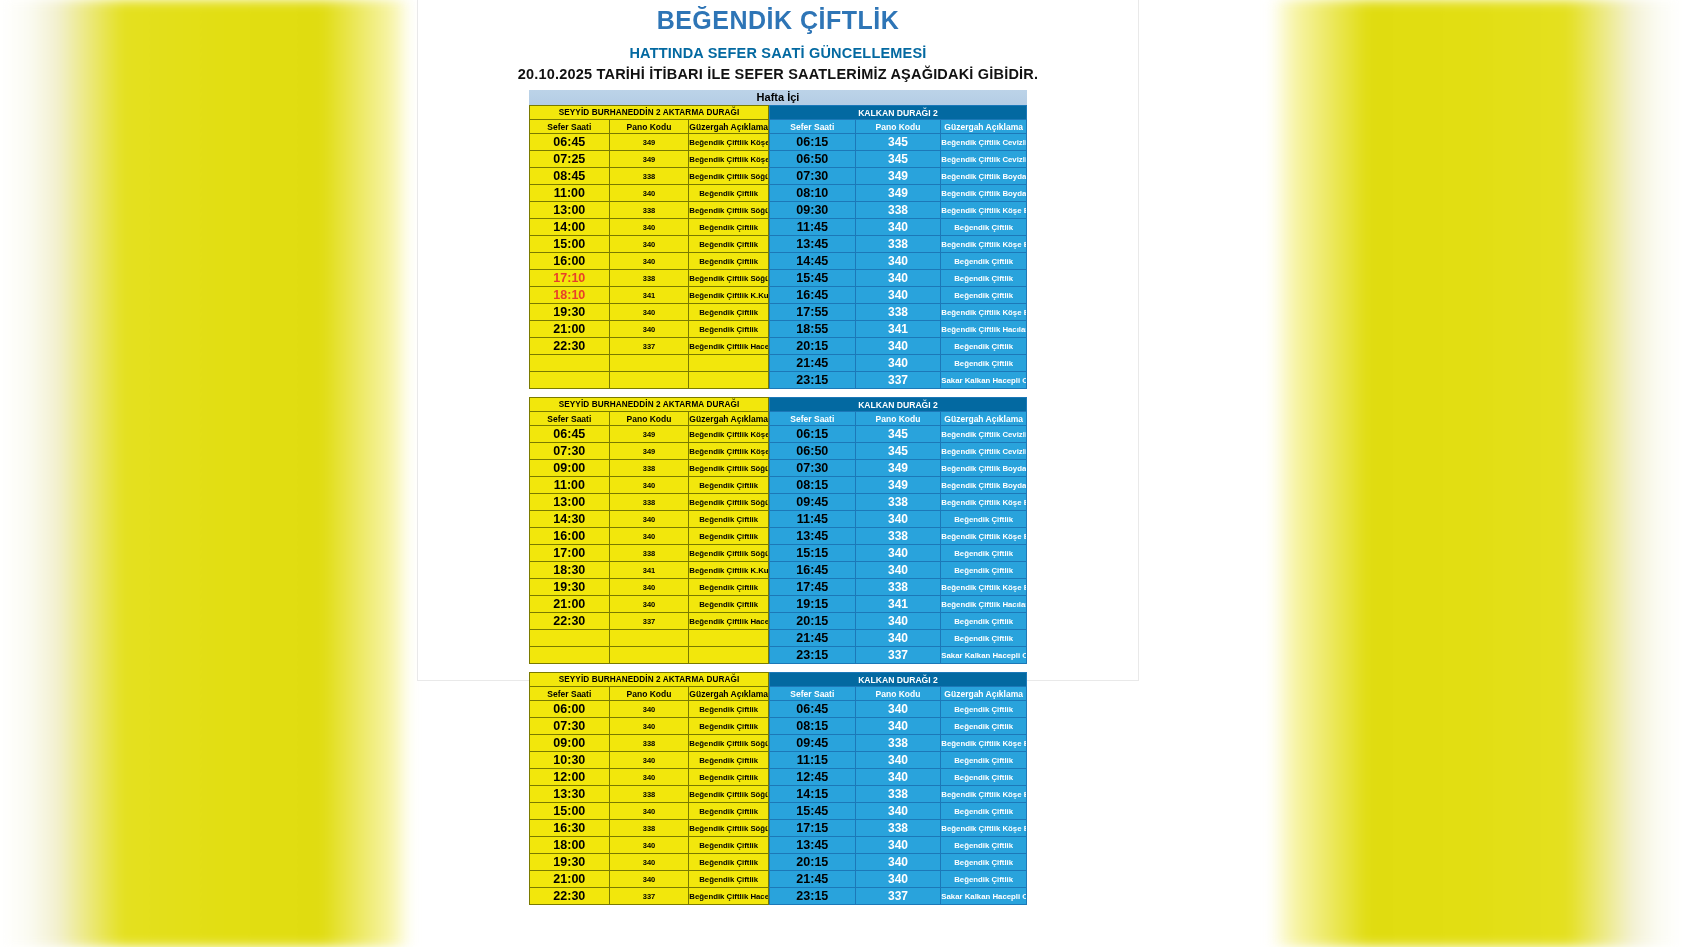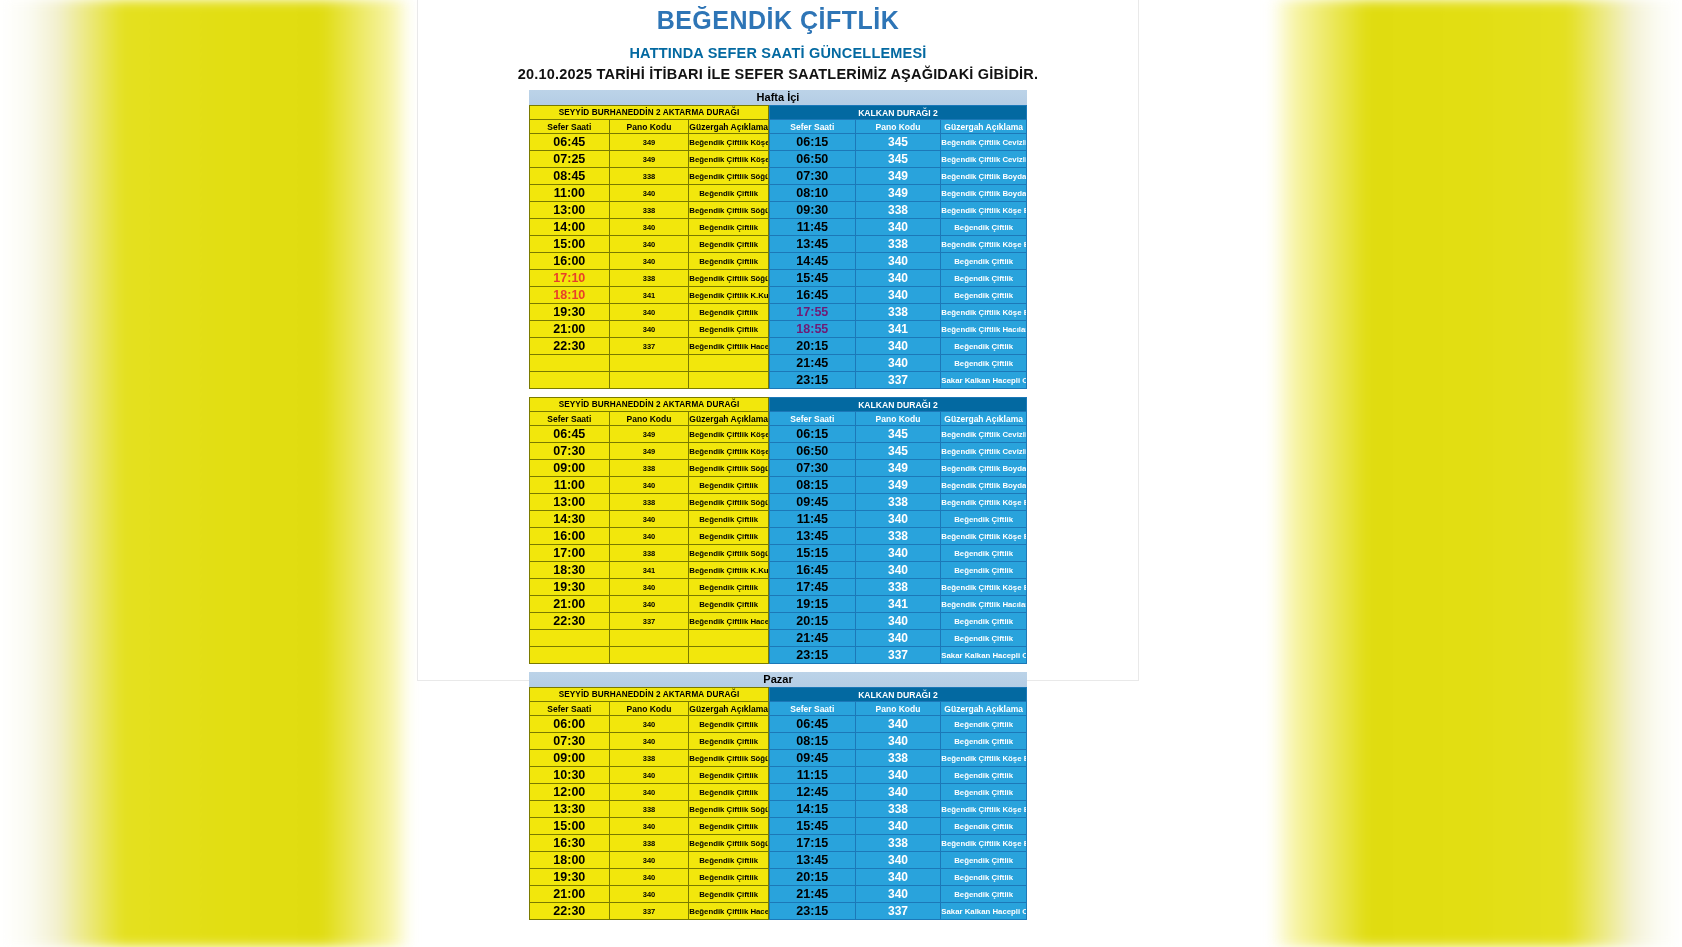--- a/index.html
+++ b/index.html
@@ -73,21 +73,21 @@
   .tbl.blue{background:#29a3dc;}
   .tbl.blue .stopname{
     background:#0369a1;color:#fff;font-weight:bold;font-size:8.6px;
     text-align:center;height:13px;
   }
   .tbl.blue .colhead{
     background:#29a3dc;color:#fff;font-weight:bold;font-size:8.5px;
     text-align:center;height:13px;
   }
   .tbl.blue .time{color:#000000;font-weight:bold;font-size:12.5px;text-align:center;height:16px;}
-  .tbl.blue .time.red{color:#701a75;}
+  .tbl.blue .time.red{color:#000000;}
   .tbl.blue .code{color:#fff;font-weight:bold;font-size:12px;text-align:center;}
   .tbl.blue .route{color:#fff;font-weight:bold;font-size:7.8px;text-align:center;
     white-space:nowrap;overflow:hidden;}
 
   .c-time{width:52px;}
   .c-code{width:50px;}
   .c-route{width:136px;}
   .bc-time{width:56px;}
   .bc-code{width:56px;}
   .bc-route{width:144px;}
@@ -446,21 +446,20 @@
                 <tr>
                   <td class="time">23:15</td>
                   <td class="code">337</td>
                   <td class="route">Sakar Kalkan Hacepli C.Kuyu Köşe Beğendik</td>
                 </tr>
               </tbody>
             </table>
           </div>
         </div>
         <div class="section">
-          <div class="daybar">Pazar</div>
           <div class="tables">
             <table class="tbl yellow">
               <tbody>
                 <tr>
                   <td colspan="3" class="stopname">SEYYİD BURHANEDDİN 2 AKTARMA DURAĞI</td>
                 </tr>
                 <tr>
                   <td class="colhead c-time">Sefer Saati</td>
                   <td class="colhead c-code">Pano Kodu</td>
                   <td class="colhead c-route">Güzergah Açıklama</td>

